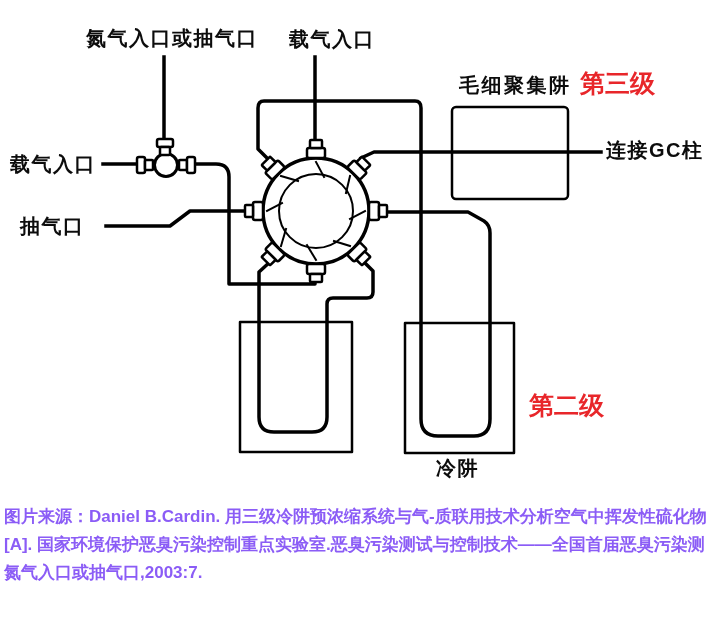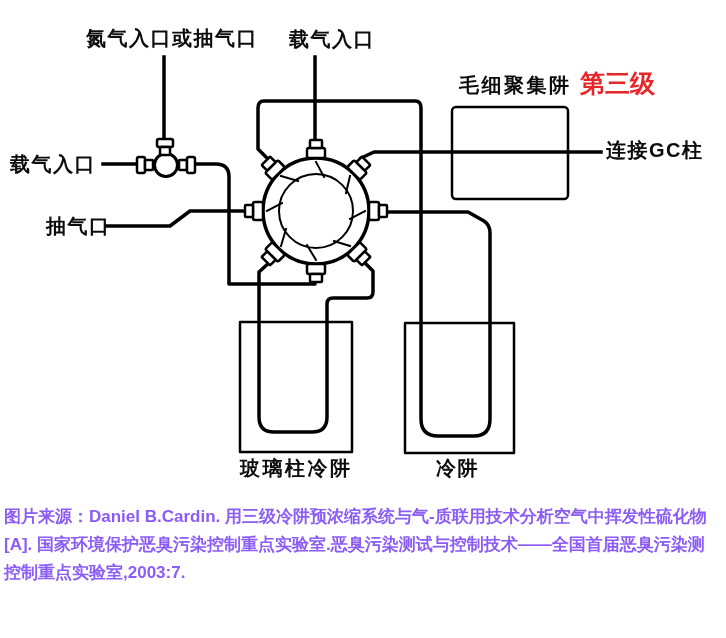--- a/index.html
+++ b/index.html
@@ -121,27 +121,27 @@
           <rect x="157" y="139" width="16" height="8" rx="2"></rect>
           <rect x="160" y="147" width="10" height="8" rx="1"></rect>
         </g>
       </g>
     </g>
   </svg>
 
   <div class="lbl" style="left:86px;top:28px;">氮气入口或抽气口</div>
   <div class="lbl" style="left:289px;top:29px;">载气入口</div>
   <div class="lbl" style="left:10px;top:154px;">载气入口</div>
-  <div class="lbl" style="left:46px;top:216px;">抽气口</div>
+  <div class="lbl" style="left:20px;top:216px;">抽气口</div>
   <div class="lbl spread" style="left:459px;top:75px;">毛细聚集阱</div>
   <div class="lbl" style="left:606px;top:140px;">连接GC柱</div>
-  <div class="lbl spread" style="left:240px;top:458px;">玻璃柱冷阱</div>
   <div class="lbl" style="left:436px;top:458px;">冷阱</div>
 
   <div class="stage-lbl" style="left:580px;top:71px;">第三级</div>
+  <div class="stage-lbl" style="left:529px;top:393px;">第二级</div>
 
   <div id="caption">
     <div class="cap-line">图片来源：Daniel B.Cardin. 用三级冷阱预浓缩系统与气-质联用技术分析空气中挥发性硫化物</div>
     <div class="cap-line">[A]. 国家环境保护恶臭污染控制重点实验室.恶臭污染测试与控制技术——全国首届恶臭污染测</div>
-    <div class="cap-line">控制重点实验室,2003:7.</div>
+    <div class="cap-line">氮气入口或抽气口,2003:7.</div>
   </div>
 
 </div>
 
 </body></html>

